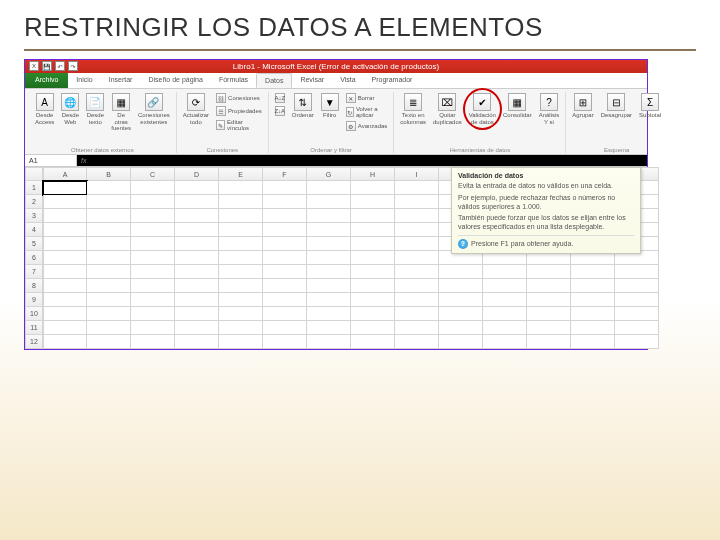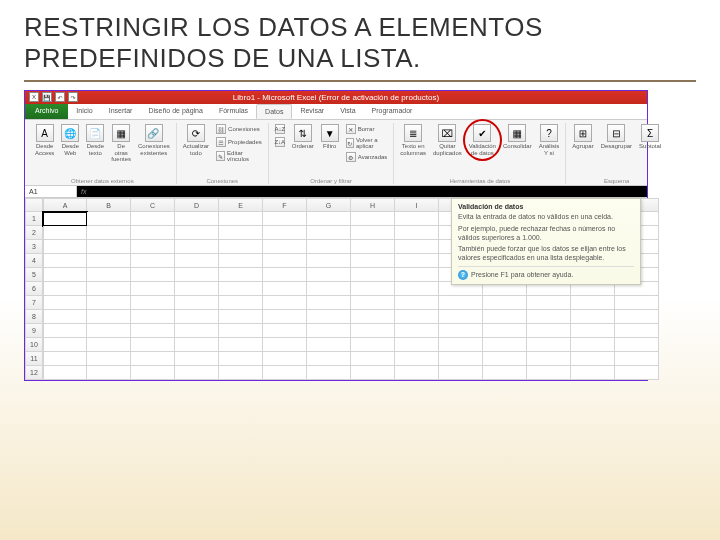--- a/index.html
+++ b/index.html
@@ -45,21 +45,20 @@
   .tooltip .tt-title { font-weight: bold; color: #333; margin-bottom: 3px; }
   .tooltip .tt-p { margin-bottom: 3px; line-height: 1.25; }
   .tooltip .tt-f1 { display: flex; align-items: center; gap: 3px; border-top: 1px solid #ddd; padding-top: 3px; margin-top: 3px; }
   .tt-f1 .qm { width: 10px; height: 10px; border-radius: 50%; background: radial-gradient(#6cf,#28c); color: #fff; font-size: 7px; display: flex; align-items: center; justify-content: center; font-weight: bold; }
 </style>
 </head>
 <body>
 
 <div class="slide-title">
   <span>RESTRINGIR LOS DATOS A ELEMENTOS</span><br>
-  <span>PREDEFINIDOS DE UNA LISTA.</span>
 </div>
 <div class="title-underline"></div>
 
 <div class="excel-wrap">
 
   <div class="titlebar">
     <div class="qat">
       <div class="qat-ico">X</div>
       <div class="qat-ico">💾</div>
       <div class="qat-ico">↶</div>

